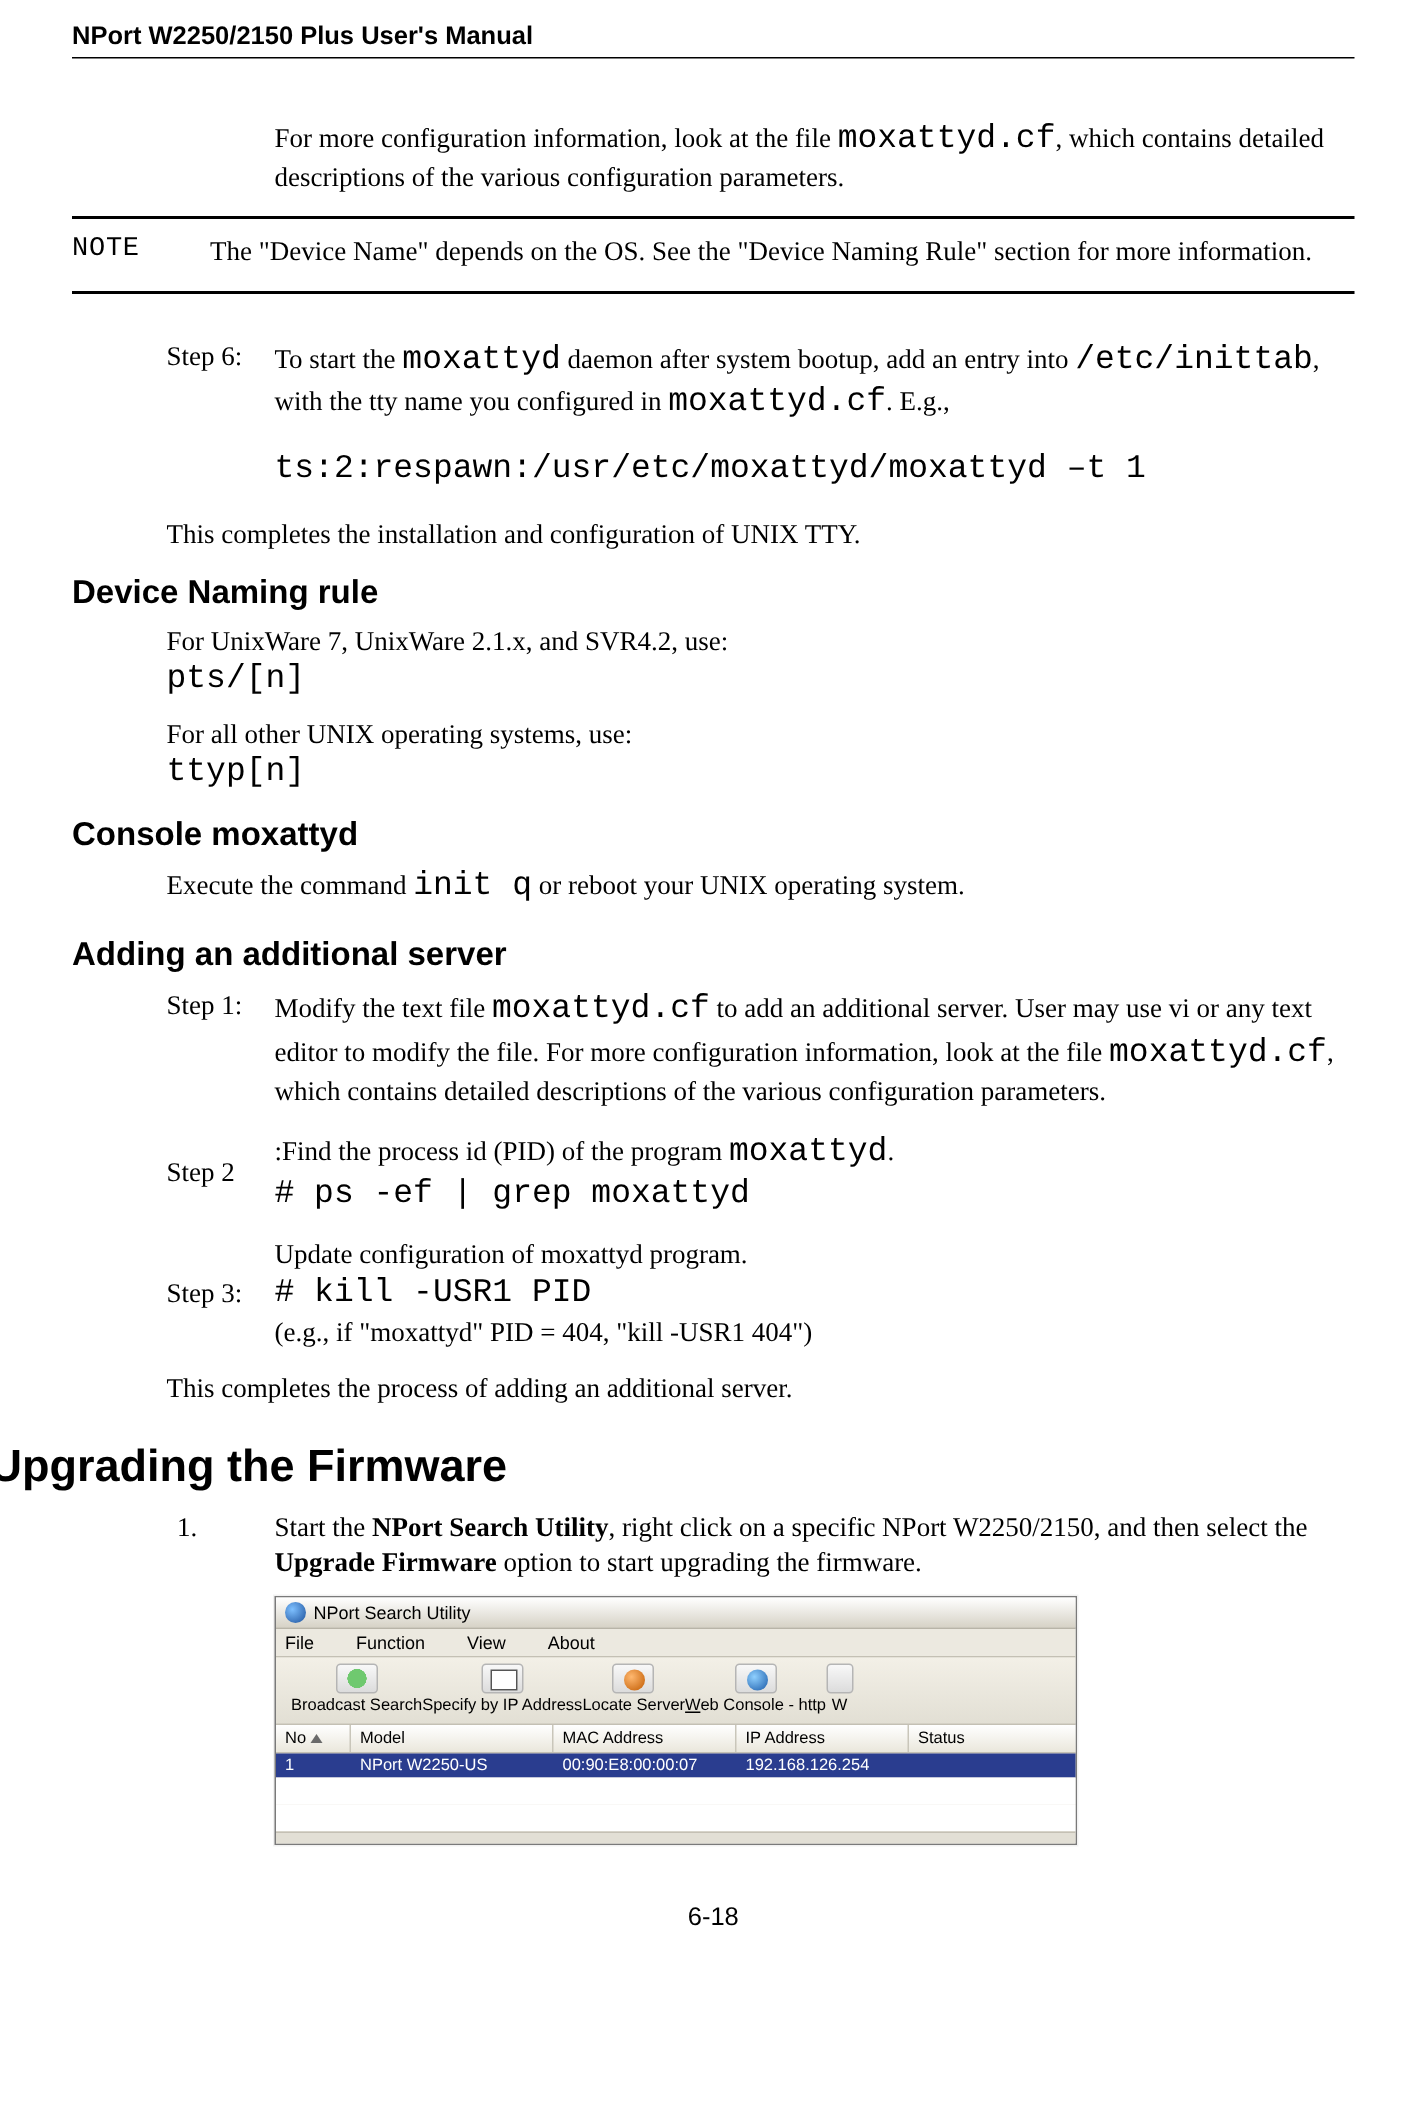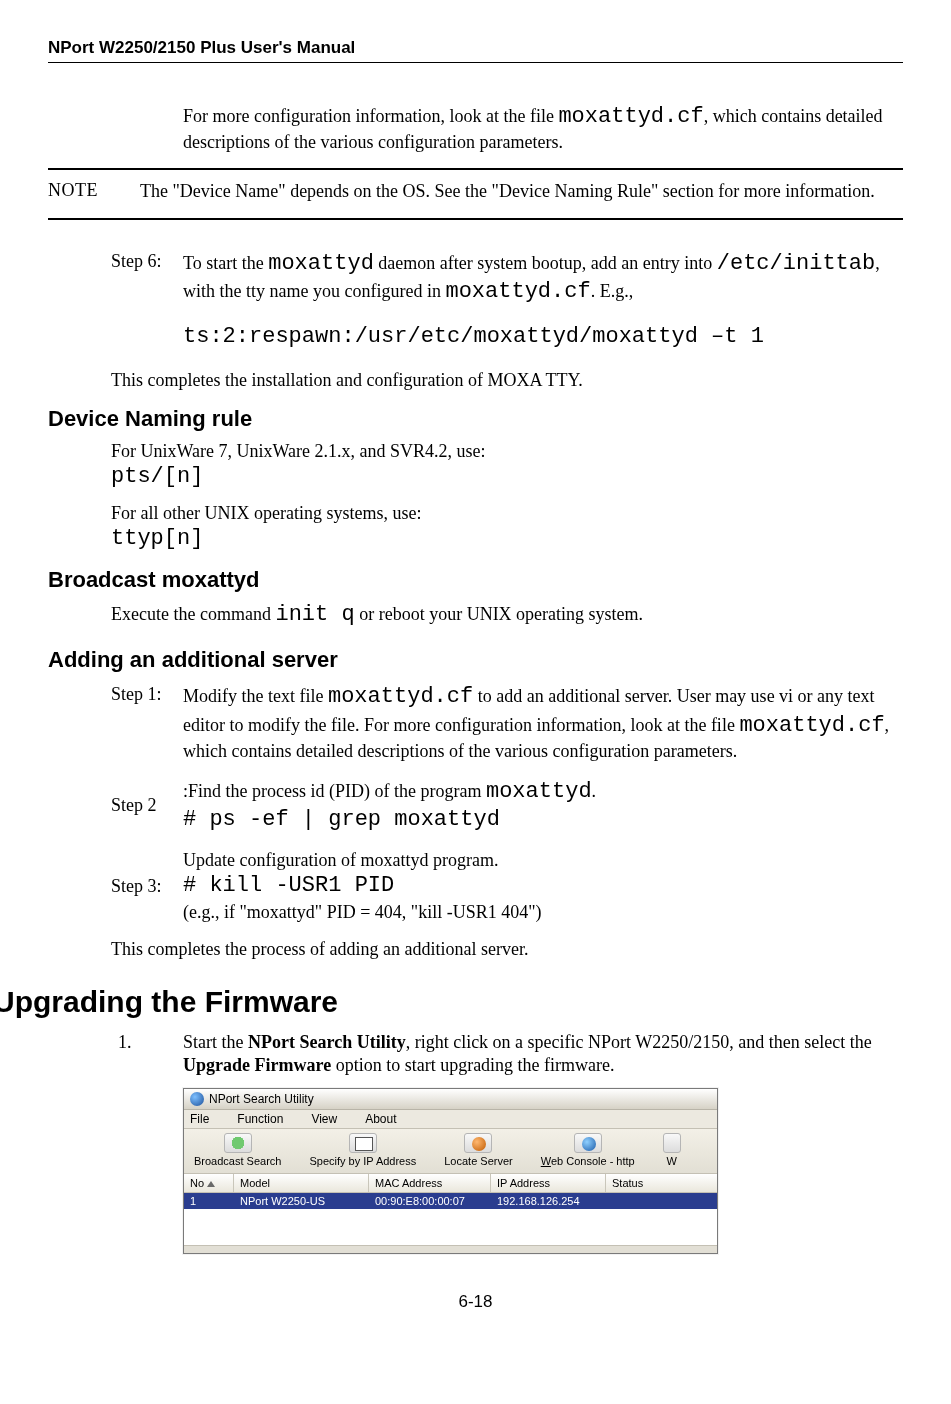--- a/index.html
+++ b/index.html
@@ -6,21 +6,20 @@
   body {
     margin: 0;
     padding: 0;
     background: #ffffff;
     font-family: "Times New Roman", Times, serif;
     color: #000;
     width: 951px;
   }
   .page {
     padding: 14px 48px 30px 48px;
-    margin-top: 24px;
   }
   .header-row {
     display: flex;
     justify-content: space-between;
     font-family: Arial, Helvetica, sans-serif;
     font-weight: bold;
     font-size: 17px;
     padding-bottom: 4px;
     border-bottom: 1.5px solid #000;
     margin-bottom: 40px;
@@ -34,21 +33,21 @@
     margin: 0 0 14px 0;
   }
   .note-box {
     border-top: 2px solid #000;
     border-bottom: 2px solid #000;
     padding: 10px 0 14px 0;
     margin: 0 0 30px 0;
     display: flex;
   }
   .note-label {
-    font-family: Liberation Serif, serif;
+    font-family: Liberation Mono, monospace;
     font-size: 18px;
     width: 92px;
     flex: none;
     letter-spacing: 0.5px;
   }
   .note-text {
     font-size: 18px;
     line-height: 1.3;
   }
   .step-block {
@@ -122,21 +121,20 @@
     padding: 2px 6px;
     display: flex;
     gap: 28px;
     border-bottom: 1px solid #c4c0b4;
     background: #ece9e0;
   }
   .ss-menu span { cursor: default; }
   .ss-menu u { text-decoration: underline; }
   .ss-toolbar {
     display: flex;
-    gap: 28px;
     padding: 4px 10px 6px 10px;
     border-bottom: 1px solid #c4c0b4;
     background: linear-gradient(#f3f0e7, #e2dfd4);
   }
   .tb-btn {
     display: flex;
     flex-direction: column;
     align-items: center;
     gap: 2px;
     font-size: 11px;
@@ -227,34 +225,34 @@
 
     <div class="step-block" style="margin-left:-72px;">
       <div class="step-label">Step 6:</div>
       <div class="step-body">
         <span>To start the </span><span class="mono">moxattyd</span><span> daemon after system bootup, add an entry into </span><span class="mono">/etc/inittab</span><span>, with the tty name you configured in </span><span class="mono">moxattyd.cf</span><span>. E.g.,</span>
         <div style="height:16px;"></div>
         <div class="mono">ts:2:respawn:/usr/etc/moxattyd/moxattyd –t 1</div>
       </div>
     </div>
 
-    <p class="para" style="margin-left:-72px; margin-top:18px;">This completes the installation and configuration of MOXA TTY.</p>
+    <p class="para" style="margin-left:-72px; margin-top:18px;">This completes the installation and configuration of UNIX TTY.</p>
 
     <div class="h2" style="margin-left:-135px;">Device Naming rule</div>
 
     <p class="para" style="margin-left:-72px; margin-bottom:0;">
       <span>For UnixWare 7, UnixWare 2.1.x, and SVR4.2, use:</span><br>
       <span class="mono">pts/[n]</span>
     </p>
     <p class="para" style="margin-left:-72px; margin-top:10px; margin-bottom:0;">
       <span>For all other UNIX operating systems, use:</span><br>
       <span class="mono">ttyp[n]</span>
     </p>
 
-    <div class="h2" style="margin-left:-135px;">Broadcast moxattyd</div>
+    <div class="h2" style="margin-left:-135px;">Console moxattyd</div>
 
     <p class="para" style="margin-left:-72px;">
       <span>Execute the command </span><span class="mono">init q</span><span> or reboot your UNIX operating system.</span>
     </p>
 
     <div class="h3a">Adding an additional server</div>
 
     <div class="step-block" style="margin-left:-72px;">
       <div class="step-label">Step 1:</div>
       <div class="step-body">

